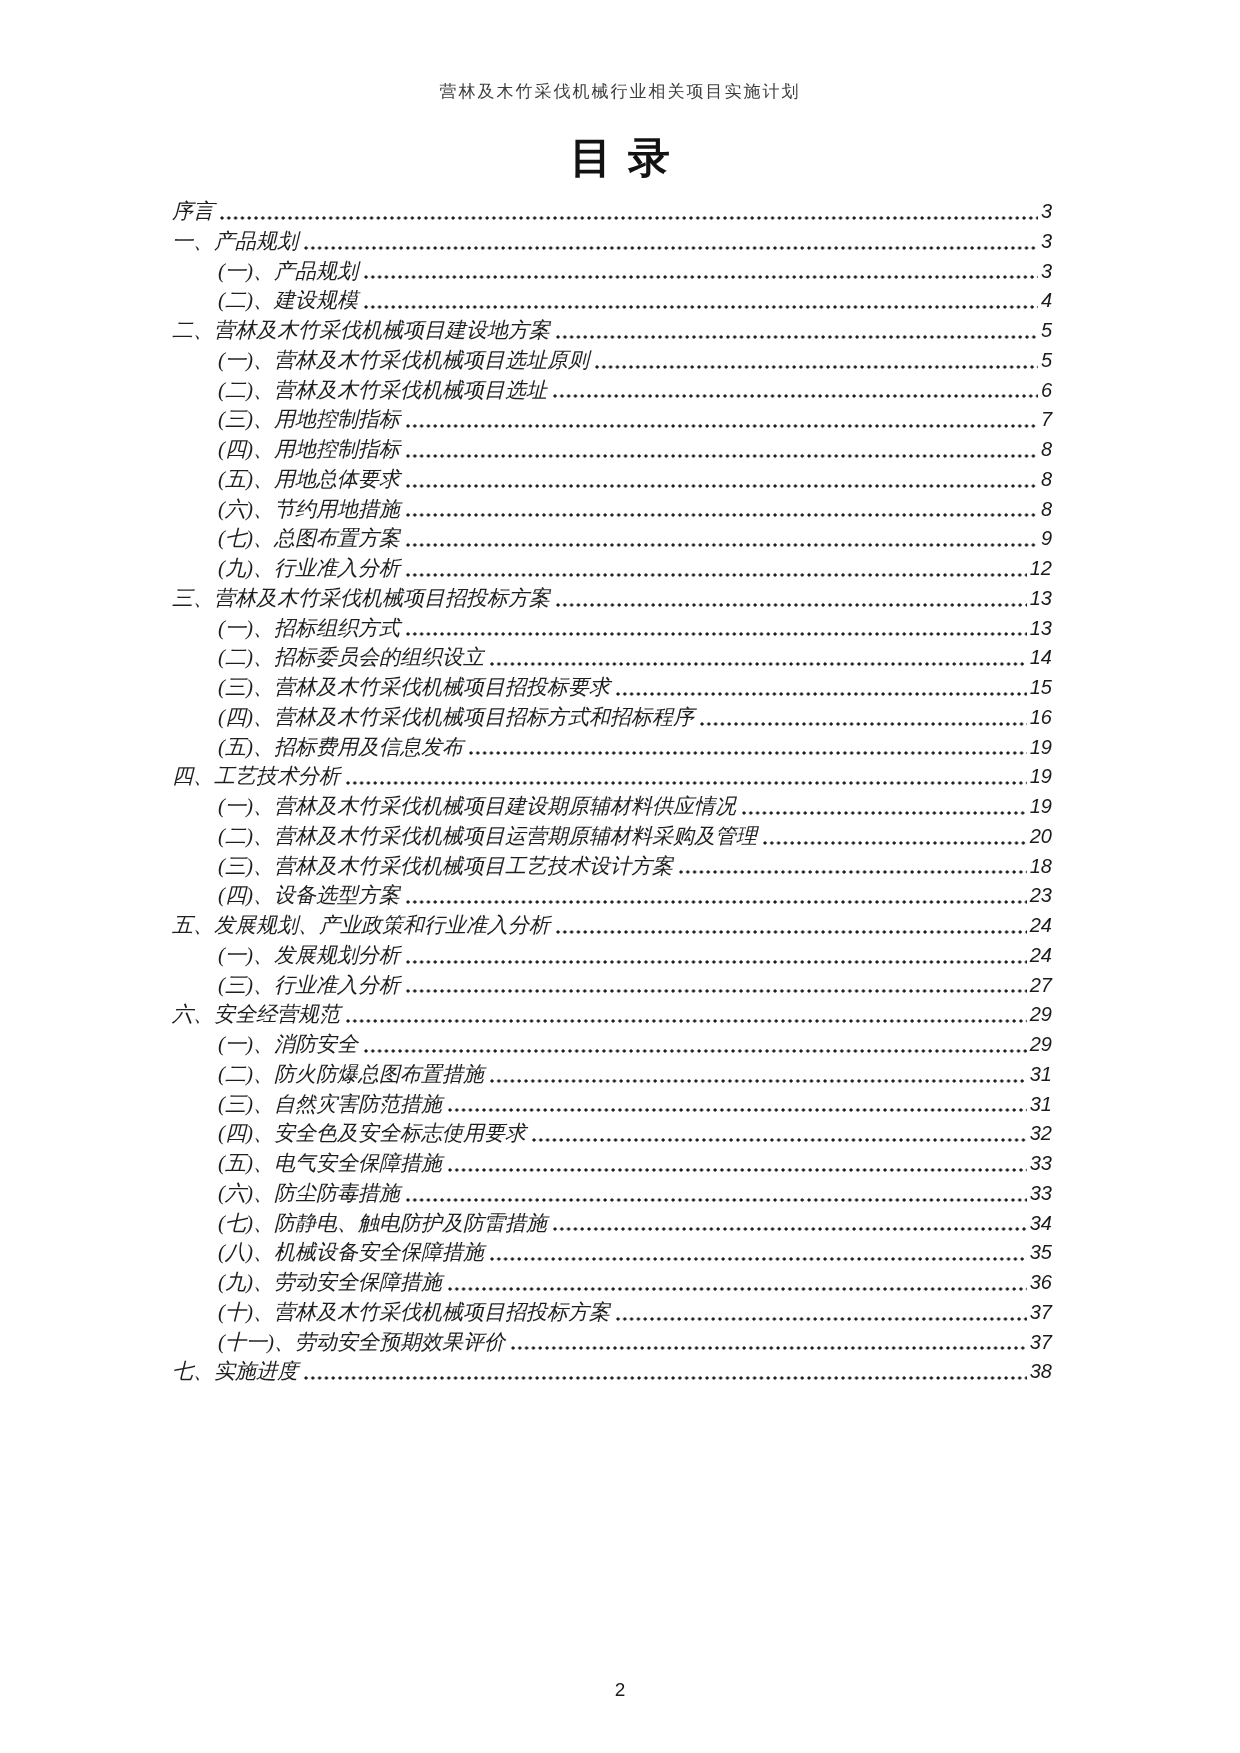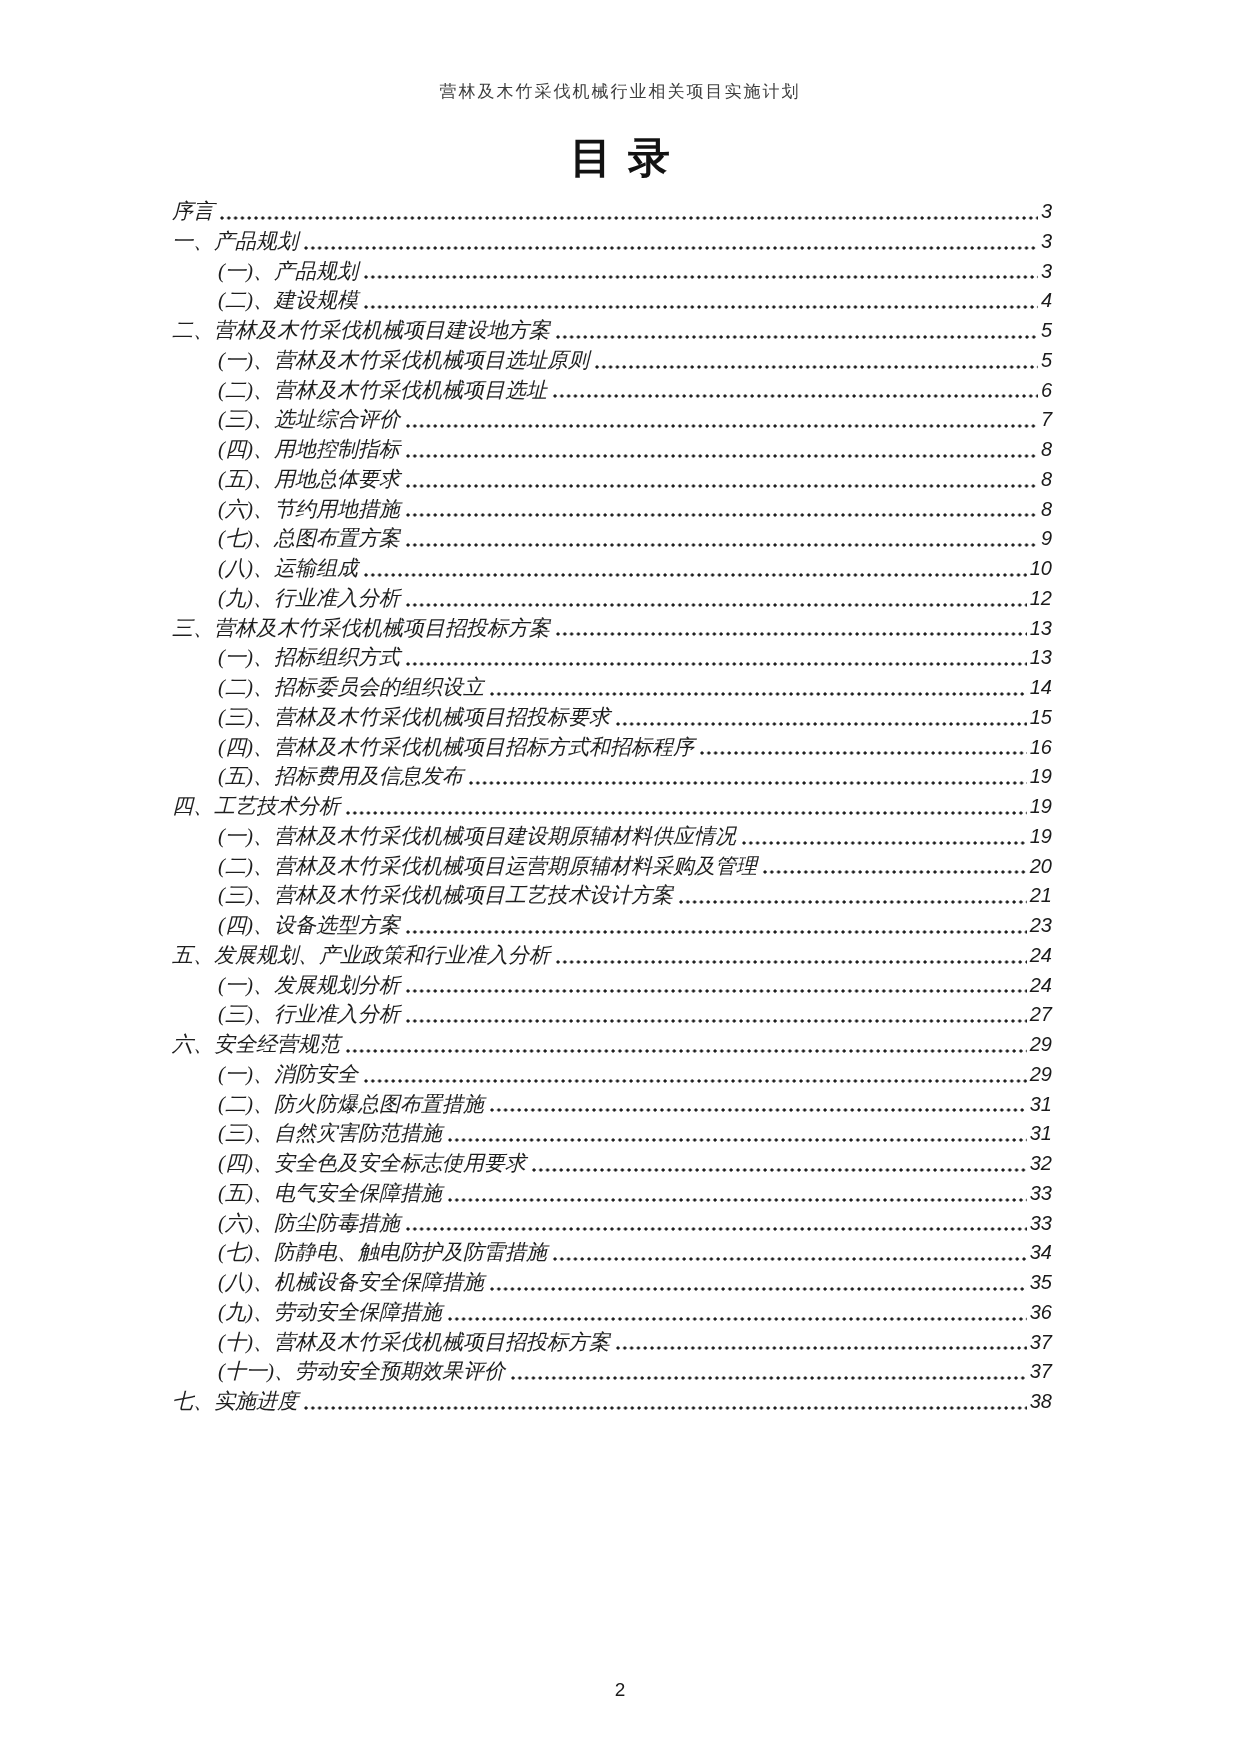--- a/index.html
+++ b/index.html
@@ -125,21 +125,21 @@
     <span class="toc-label">(一)、营林及木竹采伐机械项目选址原则</span>
     <span class="leader"></span>
     <span class="pagenum">5</span>
   </div>
       <div class="toc-row indent">
     <span class="toc-label">(二)、营林及木竹采伐机械项目选址</span>
     <span class="leader"></span>
     <span class="pagenum">6</span>
   </div>
       <div class="toc-row indent">
-    <span class="toc-label">(三)、选址综合评价</span>
+    <span class="toc-label">(三)、用地控制指标</span>
     <span class="leader"></span>
     <span class="pagenum">7</span>
   </div>
       <div class="toc-row indent">
     <span class="toc-label">(四)、用地控制指标</span>
     <span class="leader"></span>
     <span class="pagenum">8</span>
   </div>
       <div class="toc-row indent">
     <span class="toc-label">(五)、用地总体要求</span>
@@ -150,25 +150,20 @@
     <span class="toc-label">(六)、节约用地措施</span>
     <span class="leader"></span>
     <span class="pagenum">8</span>
   </div>
       <div class="toc-row indent">
     <span class="toc-label">(七)、总图布置方案</span>
     <span class="leader"></span>
     <span class="pagenum">9</span>
   </div>
       <div class="toc-row indent">
-    <span class="toc-label">(八)、运输组成</span>
-    <span class="leader"></span>
-    <span class="pagenum">10</span>
-  </div>
-      <div class="toc-row indent">
     <span class="toc-label">(九)、行业准入分析</span>
     <span class="leader"></span>
     <span class="pagenum">12</span>
   </div>
       <div class="toc-row">
     <span class="toc-label">三、营林及木竹采伐机械项目招投标方案</span>
     <span class="leader"></span>
     <span class="pagenum">13</span>
   </div>
       <div class="toc-row indent">
@@ -207,21 +202,21 @@
     <span class="pagenum">19</span>
   </div>
       <div class="toc-row indent">
     <span class="toc-label">(二)、营林及木竹采伐机械项目运营期原辅材料采购及管理</span>
     <span class="leader"></span>
     <span class="pagenum">20</span>
   </div>
       <div class="toc-row indent">
     <span class="toc-label">(三)、营林及木竹采伐机械项目工艺技术设计方案</span>
     <span class="leader"></span>
-    <span class="pagenum">21</span>
+    <span class="pagenum">18</span>
   </div>
       <div class="toc-row indent">
     <span class="toc-label">(四)、设备选型方案</span>
     <span class="leader"></span>
     <span class="pagenum">23</span>
   </div>
       <div class="toc-row">
     <span class="toc-label">五、发展规划、产业政策和行业准入分析</span>
     <span class="leader"></span>
     <span class="pagenum">24</span>

